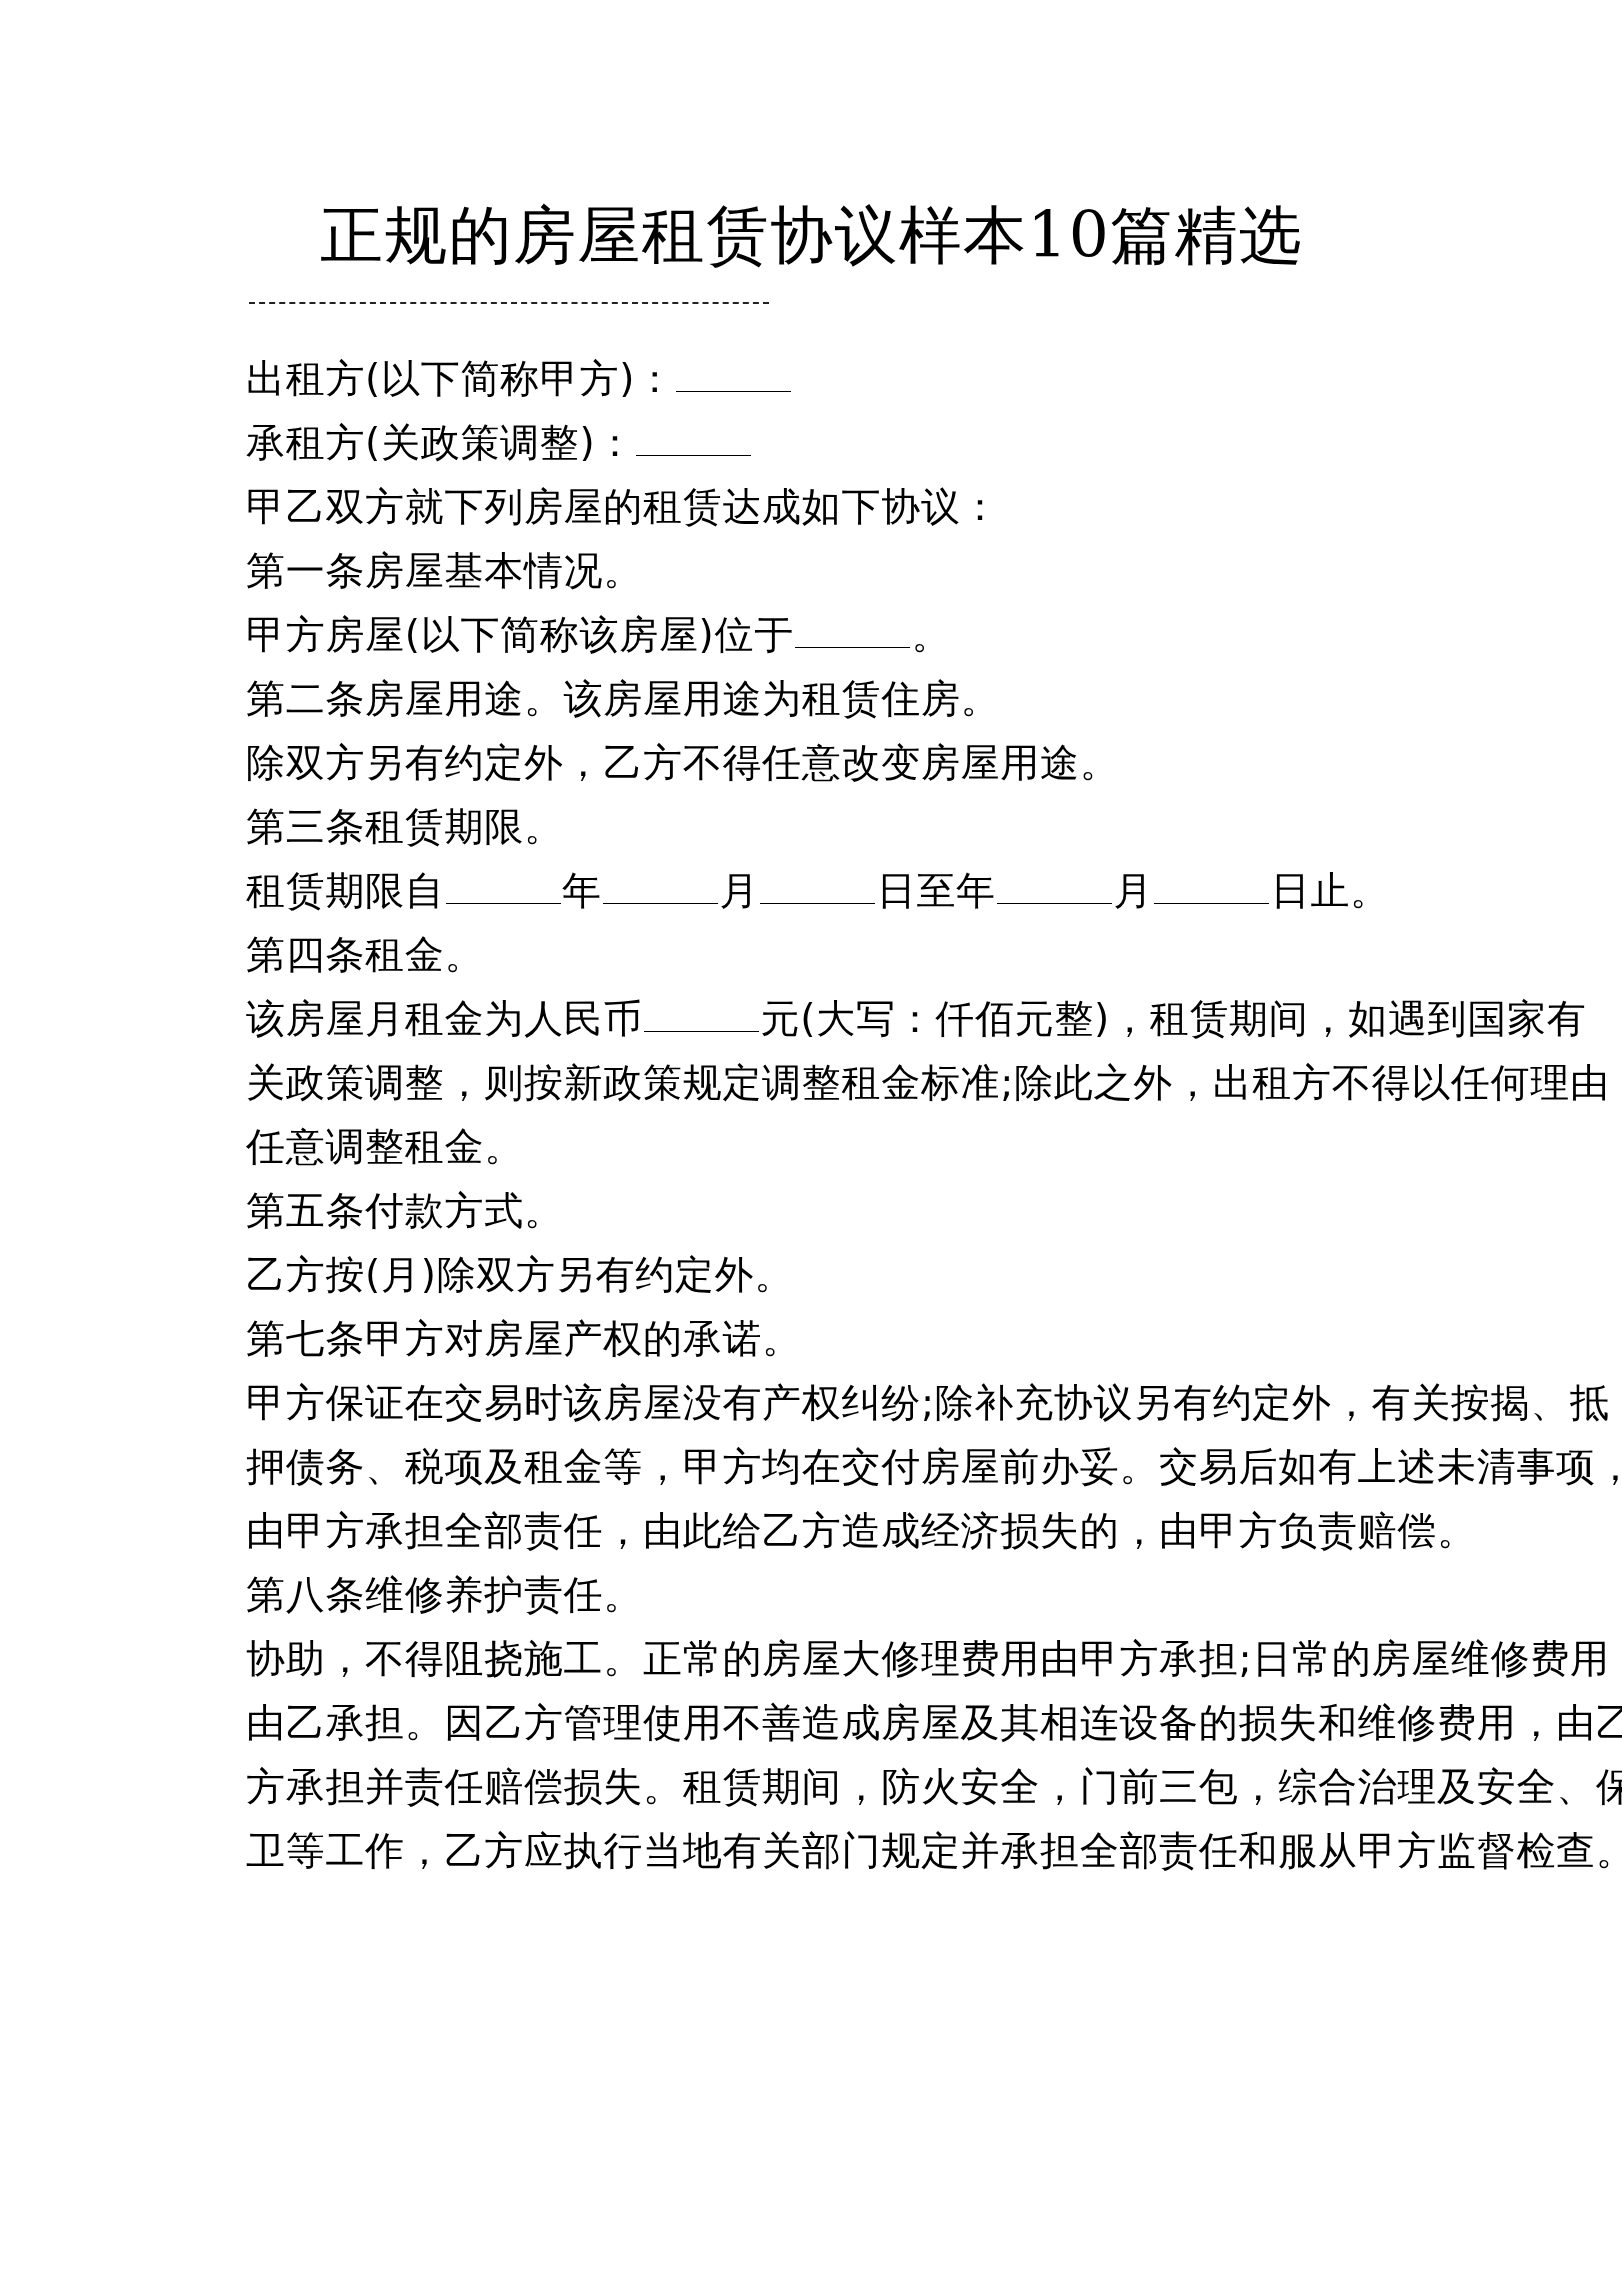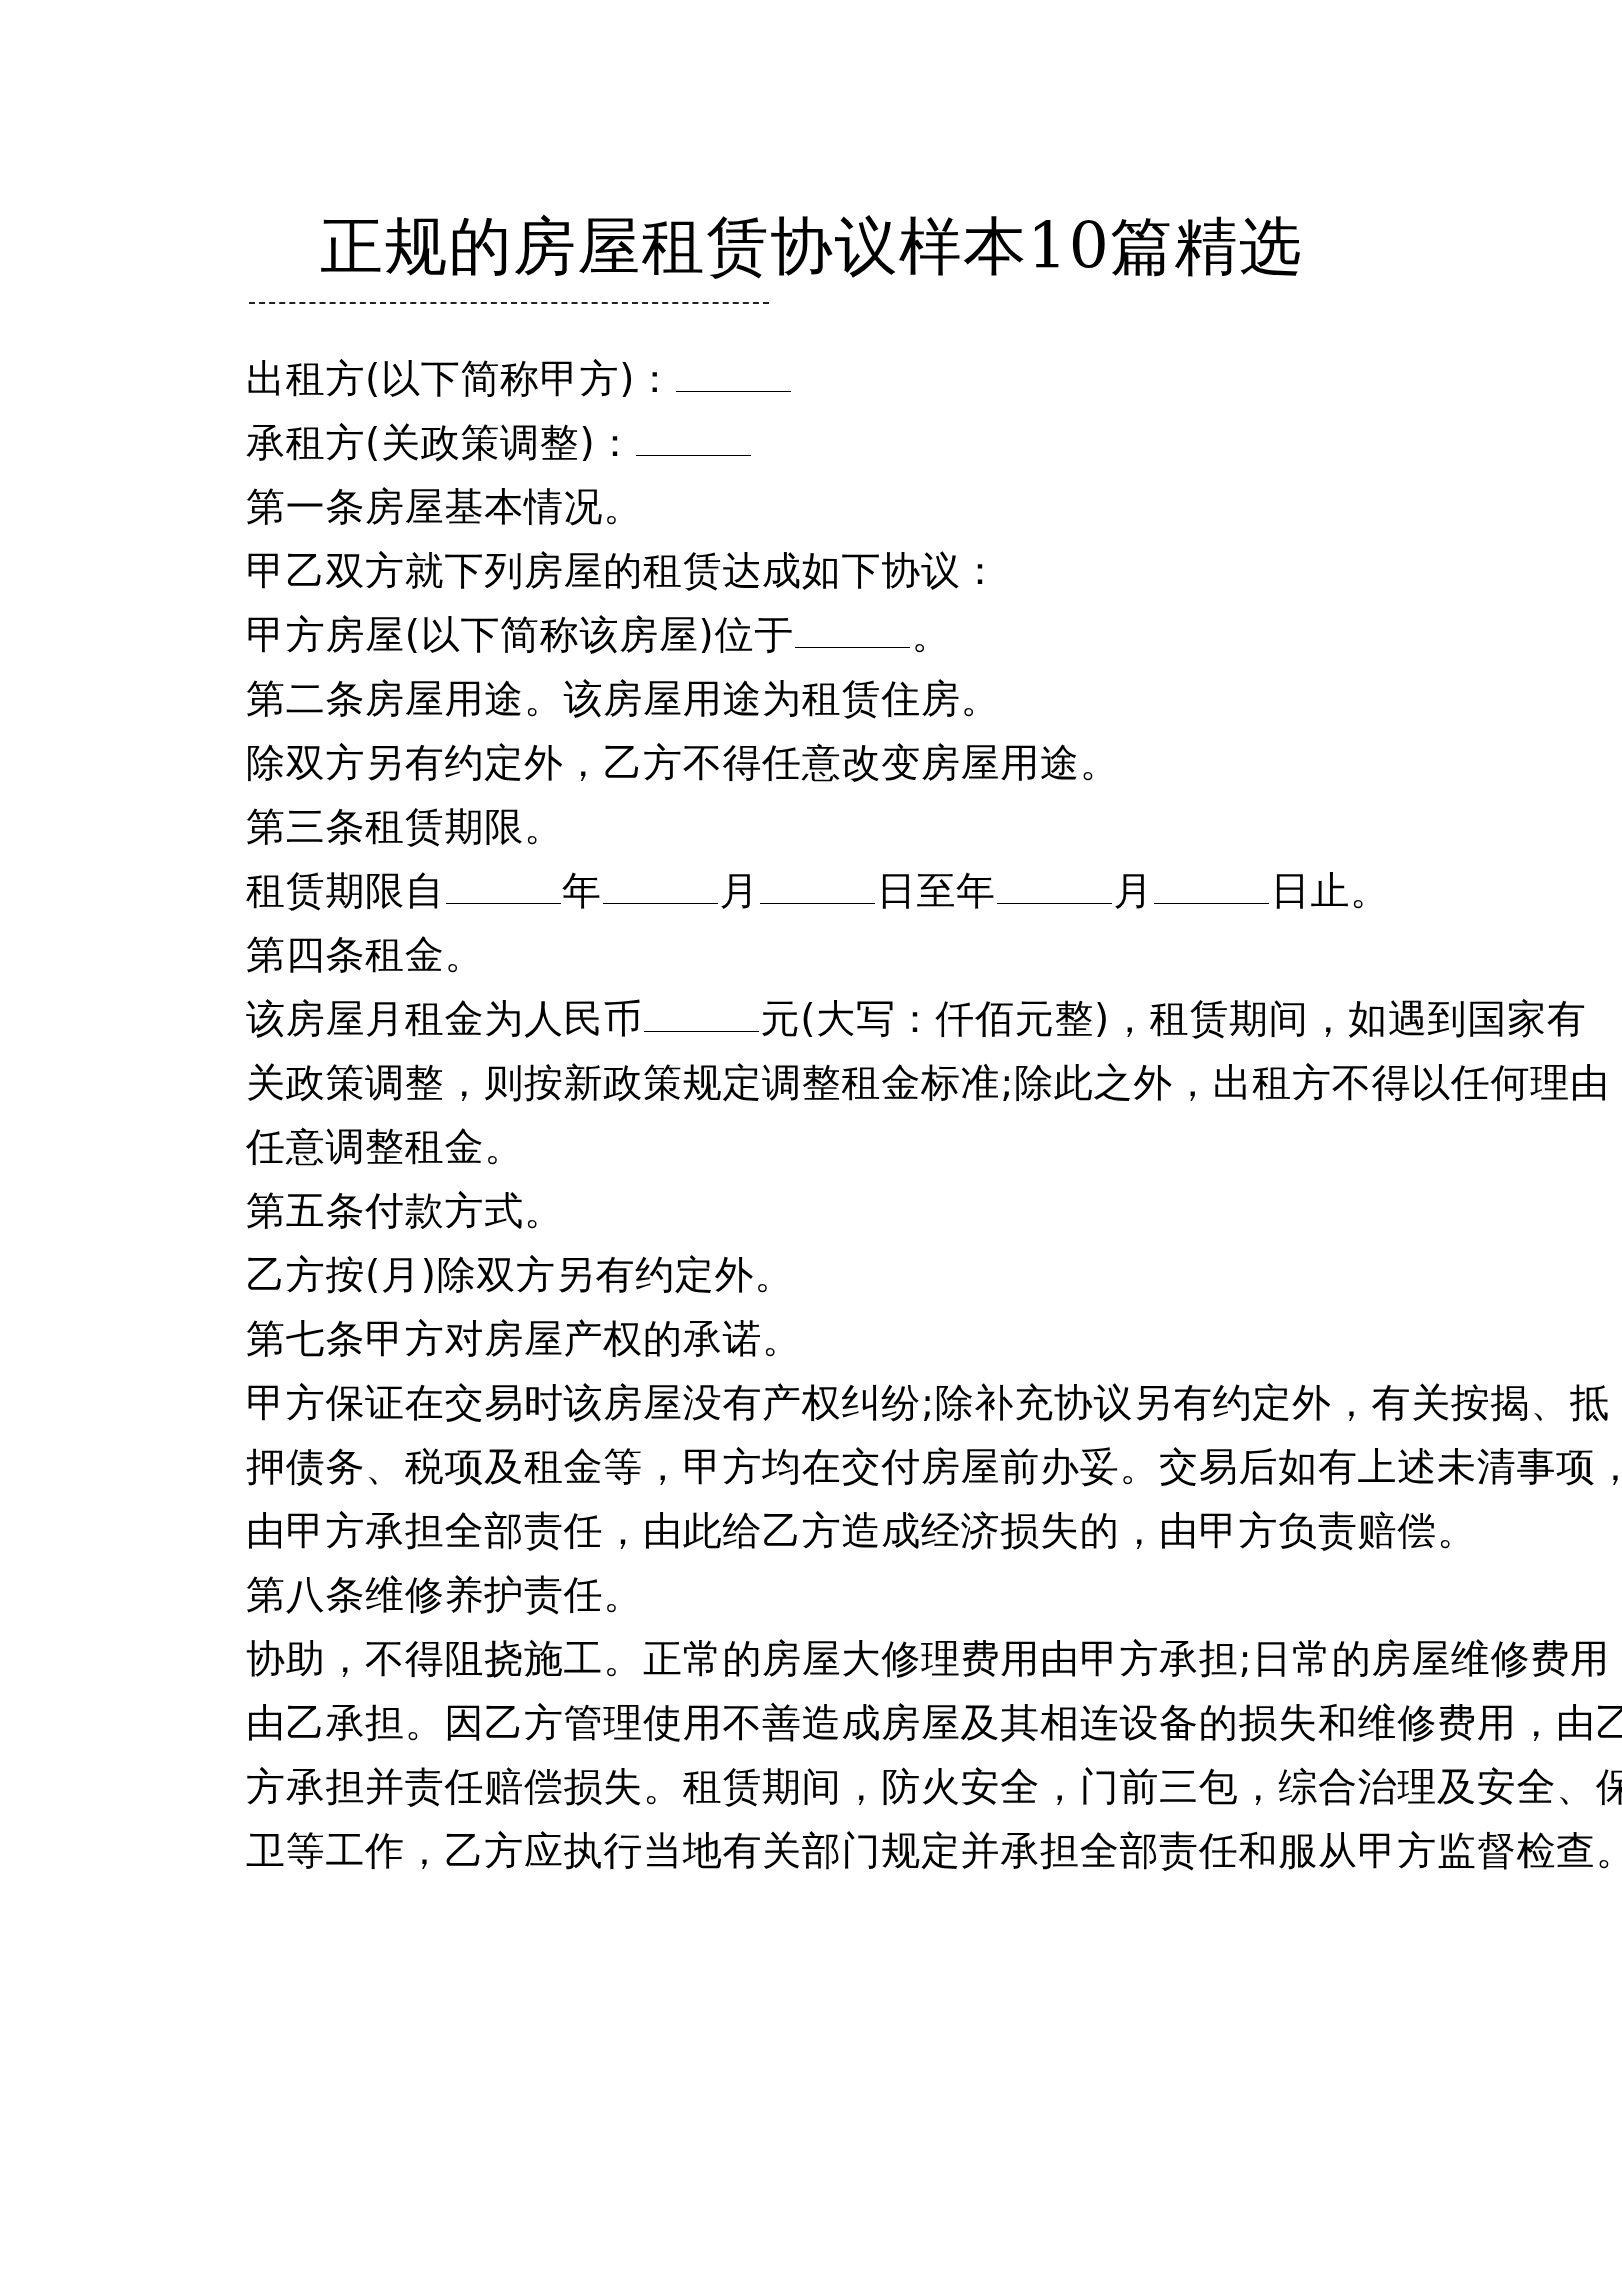--- a/index.html
+++ b/index.html
@@ -1,19 +1,19 @@
 <!DOCTYPE html>
 <html style="font-size:10.5px"><head>
 <meta charset="utf-8">
 <style>
   html, body { margin: 0; padding: 0; background: #ffffff; }
   body { width: 1623px; height: 2295px; position: relative; overflow: hidden; }
   .page { position: absolute; left: 0; top: 0; width: 1623px; height: 2295px; background: #fff; }
   .title {
-    position: absolute; left: 0; width: 1623px; top: 207px;
+    position: absolute; left: 0; width: 1623px; top: 196px;
     text-align: center; font-family: "DejaVu Serif", serif;
     font-size: 63px; line-height: 79px; color: #000; letter-spacing: 1.3px;
   }
   .rule {
     position: absolute; left: 249px; top: 302px; width: 520px; height: 0;
     border-top: 2px dashed #222;
   }
   .body {
     position: absolute; left: 246px; top: 347px; width: 1152px;
     font-family: "DejaVu Sans", sans-serif; font-size: 39px; color: #000;
@@ -26,22 +26,22 @@
 </style>
 </head>
 <body>
 
 <div class="page">
   <div class="title">正规的房屋租赁协议样本10篇精选</div>
   <div class="rule"></div>
   <div class="body" id="doc-body">
       <div class="line"><span>出租方(以下简称甲方)：</span><span class="blank"></span></div>
       <div class="line"><span>承租方(关政策调整)：</span><span class="blank"></span></div>
+      <div class="line"><span>甲乙双方就下列房屋的租赁达成如下协议：</span></div>
       <div class="line"><span>第一条房屋基本情况。</span></div>
-      <div class="line"><span>甲乙双方就下列房屋的租赁达成如下协议：</span></div>
       <div class="line"><span>甲方房屋(以下简称该房屋)位于</span><span class="blank"></span><span>。</span></div>
       <div class="line"><span>第二条房屋用途。该房屋用途为租赁住房。</span></div>
       <div class="line"><span>除双方另有约定外，乙方不得任意改变房屋用途。</span></div>
       <div class="line"><span>第三条租赁期限。</span></div>
       <div class="line"><span>租赁期限自</span><span class="blank"></span><span>年</span><span class="blank"></span><span>月</span><span class="blank"></span><span>日至年</span><span class="blank"></span><span>月</span><span class="blank"></span><span>日止。</span></div>
       <div class="line"><span>第四条租金。</span></div>
       <div class="line"><span>该房屋月租金为人民币</span><span class="blank"></span><span>元(大写：仟佰元整)，租赁期间，如遇到国家有</span></div>
       <div class="line"><span>关政策调整，则按新政策规定调整租金标准;除此之外，出租方不得以任何理由</span></div>
       <div class="line"><span>任意调整租金。</span></div>
       <div class="line"><span>第五条付款方式。</span></div>

